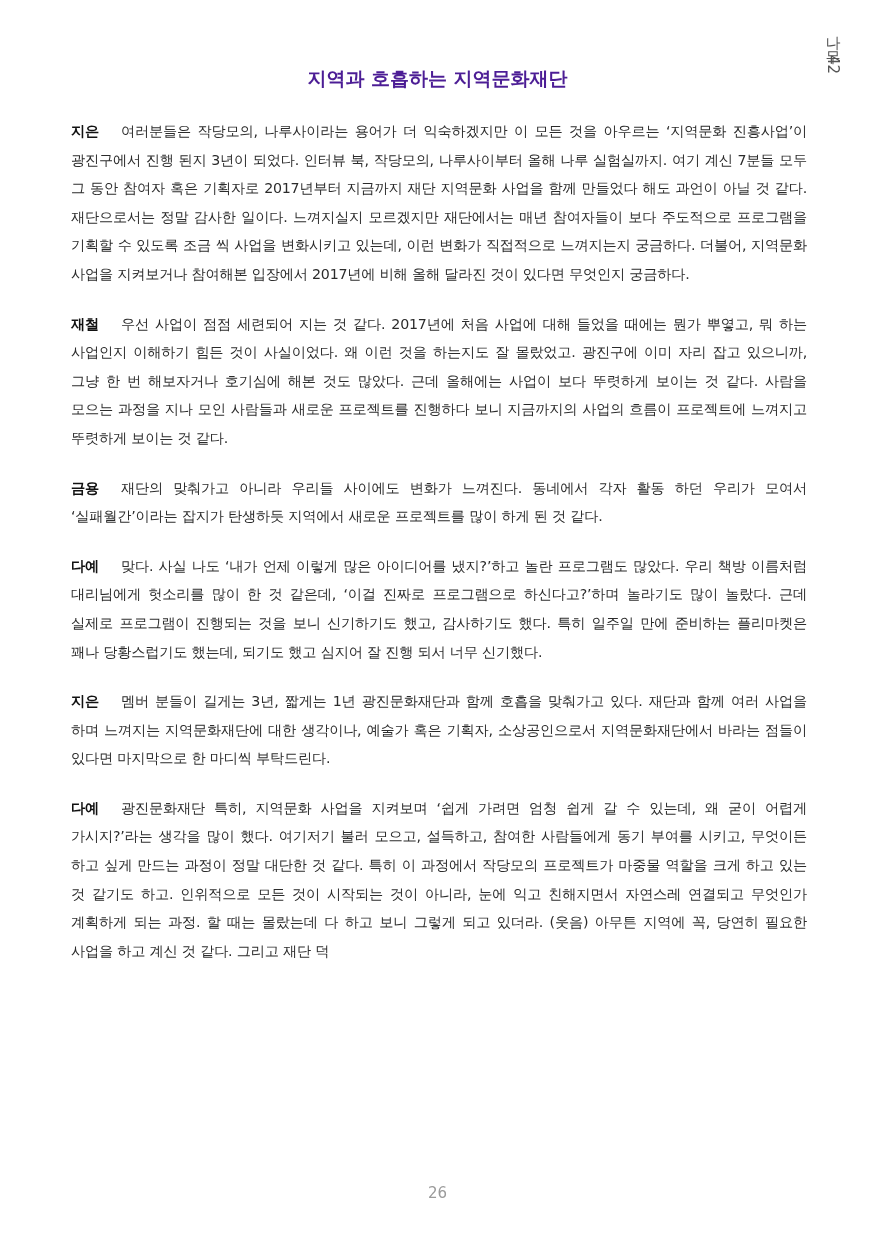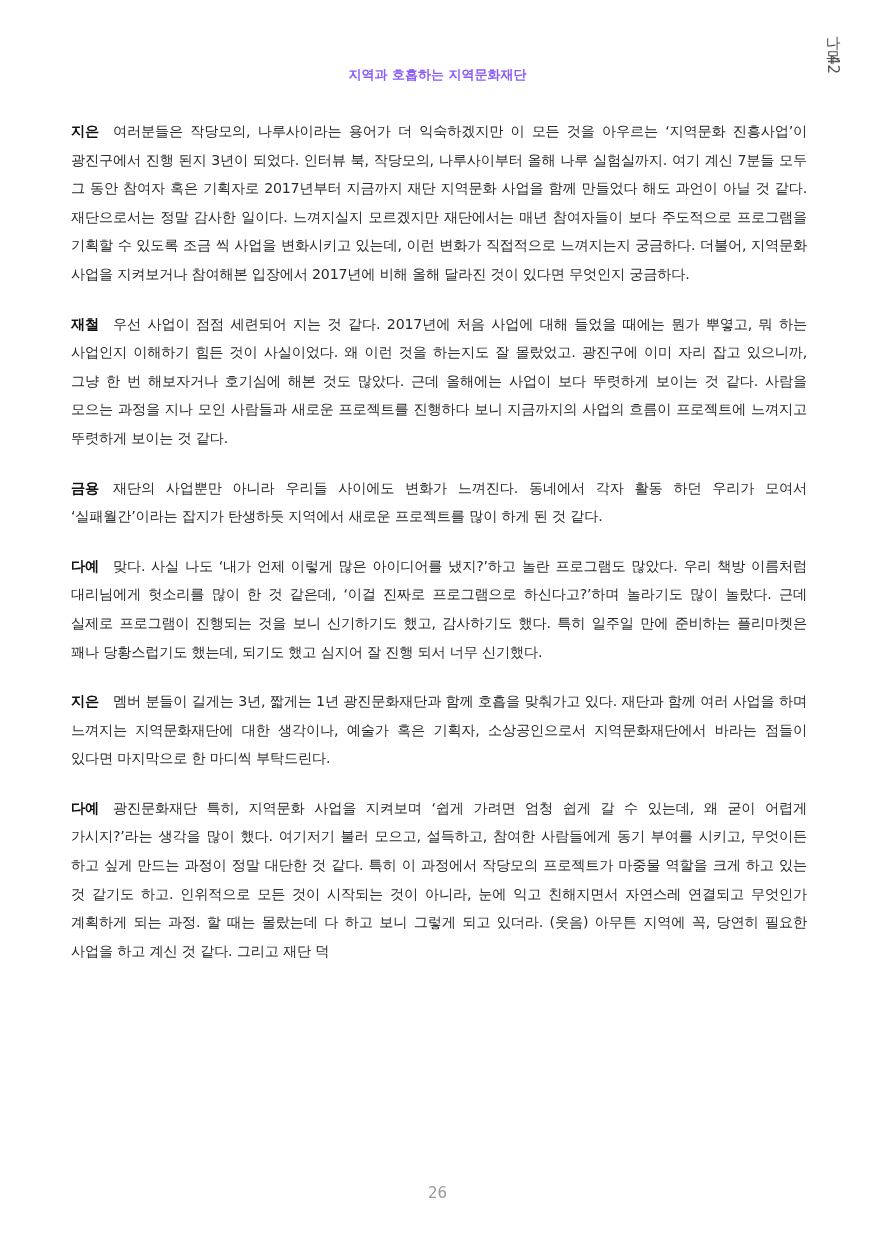--- a/index.html
+++ b/index.html
@@ -1,45 +1,45 @@
 <!DOCTYPE html>
 <html><head>
 <meta charset="utf-8">
 <style>
   html, body { margin: 0; padding: 0; background: #ffffff; }
   body { width: 875px; height: 1241px; position: relative; overflow: hidden;
          font-family: "DejaVu Sans", "Liberation Sans", sans-serif; color: #2b2b2b; }
   .side-label { position: absolute; left: 822px; top: 25px; width: 20px;
                 writing-mode: vertical-rl; font-size: 15px; color: #555; letter-spacing: 0px; }
   .title { position: absolute; left: 0; width: 875px; top: 66px; text-align: center;
-           font-size: 13px; font-weight: bold; color: #8b5cf6; margin: 0; }
+           font-size: 19px; font-weight: bold; color: #4c1d95; margin: 0; }
   .content { position: absolute; left: 71px; top: 117px; width: 736px; }
   .para { margin: 0 0 21px 0; font-size: 14.2px; line-height: 28.6px; text-align: justify;
           word-break: keep-all; letter-spacing: -0.2px; }
   .para.bold-body .body-text { font-weight: normal; }
-  .speaker { font-weight: bold; color: #111; margin-right: 14px; }
+  .speaker { font-weight: bold; color: #111; margin-right: 22px; }
   .page-number { position: absolute; left: 0; width: 875px; top: 1184px; text-align: center;
                  font-size: 15px; color: #9a9a9a; }
 </style>
 </head>
 <body>
 
 <div class="side-label">나무42</div>
 
 <h1 class="title">지역과 호흡하는 지역문화재단</h1>
 
 <div class="content">
   <p class="para bold-body">
     <span class="speaker">지은</span><span class="body-text">여러분들은 작당모의, 나루사이라는 용어가 더 익숙하겠지만 이 모든 것을 아우르는 ‘지역문화 진흥사업’이 광진구에서 진행 된지 3년이 되었다. 인터뷰 북, 작당모의, 나루사이부터 올해 나루 실험실까지. 여기 계신 7분들 모두 그 동안 참여자 혹은 기획자로 2017년부터 지금까지 재단 지역문화 사업을 함께 만들었다 해도 과언이 아닐 것 같다. 재단으로서는 정말 감사한 일이다. 느껴지실지 모르겠지만 재단에서는 매년 참여자들이 보다 주도적으로 프로그램을 기획할 수 있도록 조금 씩 사업을 변화시키고 있는데, 이런 변화가 직접적으로 느껴지는지 궁금하다. 더불어, 지역문화 사업을 지켜보거나 참여해본 입장에서 2017년에 비해 올해 달라진 것이 있다면 무엇인지 궁금하다.</span>
   </p>
   <p class="para">
     <span class="speaker">재철</span><span class="body-text">우선 사업이 점점 세련되어 지는 것 같다. 2017년에 처음 사업에 대해 들었을 때에는 뭔가 뿌옇고, 뭐 하는 사업인지 이해하기 힘든 것이 사실이었다. 왜 이런 것을 하는지도 잘 몰랐었고. 광진구에 이미 자리 잡고 있으니까, 그냥 한 번 해보자거나 호기심에 해본 것도 많았다. 근데 올해에는 사업이 보다 뚜렷하게 보이는 것 같다. 사람을 모으는 과정을 지나 모인 사람들과 새로운 프로젝트를 진행하다 보니 지금까지의 사업의 흐름이 프로젝트에 느껴지고 뚜렷하게 보이는 것 같다.</span>
   </p>
   <p class="para">
-    <span class="speaker">금용</span><span class="body-text">재단의 사업뿐만 아니라 우리들 사이에도 변화가 느껴진다. 동네에서 각자 활동 하던 우리가 모여서 ‘실패월간’이라는 잡지가 탄생하듯 지역에서 새로운 프로젝트를 많이 하게 된 것 같다.</span>
+    <span class="speaker">금용</span><span class="body-text">재단의 맞춰가고 아니라 우리들 사이에도 변화가 느껴진다. 동네에서 각자 활동 하던 우리가 모여서 ‘실패월간’이라는 잡지가 탄생하듯 지역에서 새로운 프로젝트를 많이 하게 된 것 같다.</span>
   </p>
   <p class="para">
     <span class="speaker">다예</span><span class="body-text">맞다. 사실 나도 ‘내가 언제 이렇게 많은 아이디어를 냈지?’하고 놀란 프로그램도 많았다. 우리 책방 이름처럼 대리님에게 헛소리를 많이 한 것 같은데, ‘이걸 진짜로 프로그램으로 하신다고?’하며 놀라기도 많이 놀랐다. 근데 실제로 프로그램이 진행되는 것을 보니 신기하기도 했고, 감사하기도 했다. 특히 일주일 만에 준비하는 플리마켓은 꽤나 당황스럽기도 했는데, 되기도 했고 심지어 잘 진행 되서 너무 신기했다.</span>
   </p>
   <p class="para bold-body">
     <span class="speaker">지은</span><span class="body-text">멤버 분들이 길게는 3년, 짧게는 1년 광진문화재단과 함께 호흡을 맞춰가고 있다. 재단과 함께 여러 사업을 하며 느껴지는 지역문화재단에 대한 생각이나, 예술가 혹은 기획자, 소상공인으로서 지역문화재단에서 바라는 점들이 있다면 마지막으로 한 마디씩 부탁드린다.</span>
   </p>
   <p class="para">
     <span class="speaker">다예</span><span class="body-text">광진문화재단 특히, 지역문화 사업을 지켜보며 ‘쉽게 가려면 엄청 쉽게 갈 수 있는데, 왜 굳이 어렵게 가시지?’라는 생각을 많이 했다. 여기저기 불러 모으고, 설득하고, 참여한 사람들에게 동기 부여를 시키고, 무엇이든 하고 싶게 만드는 과정이 정말 대단한 것 같다. 특히 이 과정에서 작당모의 프로젝트가 마중물 역할을 크게 하고 있는 것 같기도 하고. 인위적으로 모든 것이 시작되는 것이 아니라, 눈에 익고 친해지면서 자연스레 연결되고 무엇인가 계획하게 되는 과정. 할 때는 몰랐는데 다 하고 보니 그렇게 되고 있더라. (웃음) 아무튼 지역에 꼭, 당연히 필요한 사업을 하고 계신 것 같다. 그리고 재단 덕</span>
   </p>

